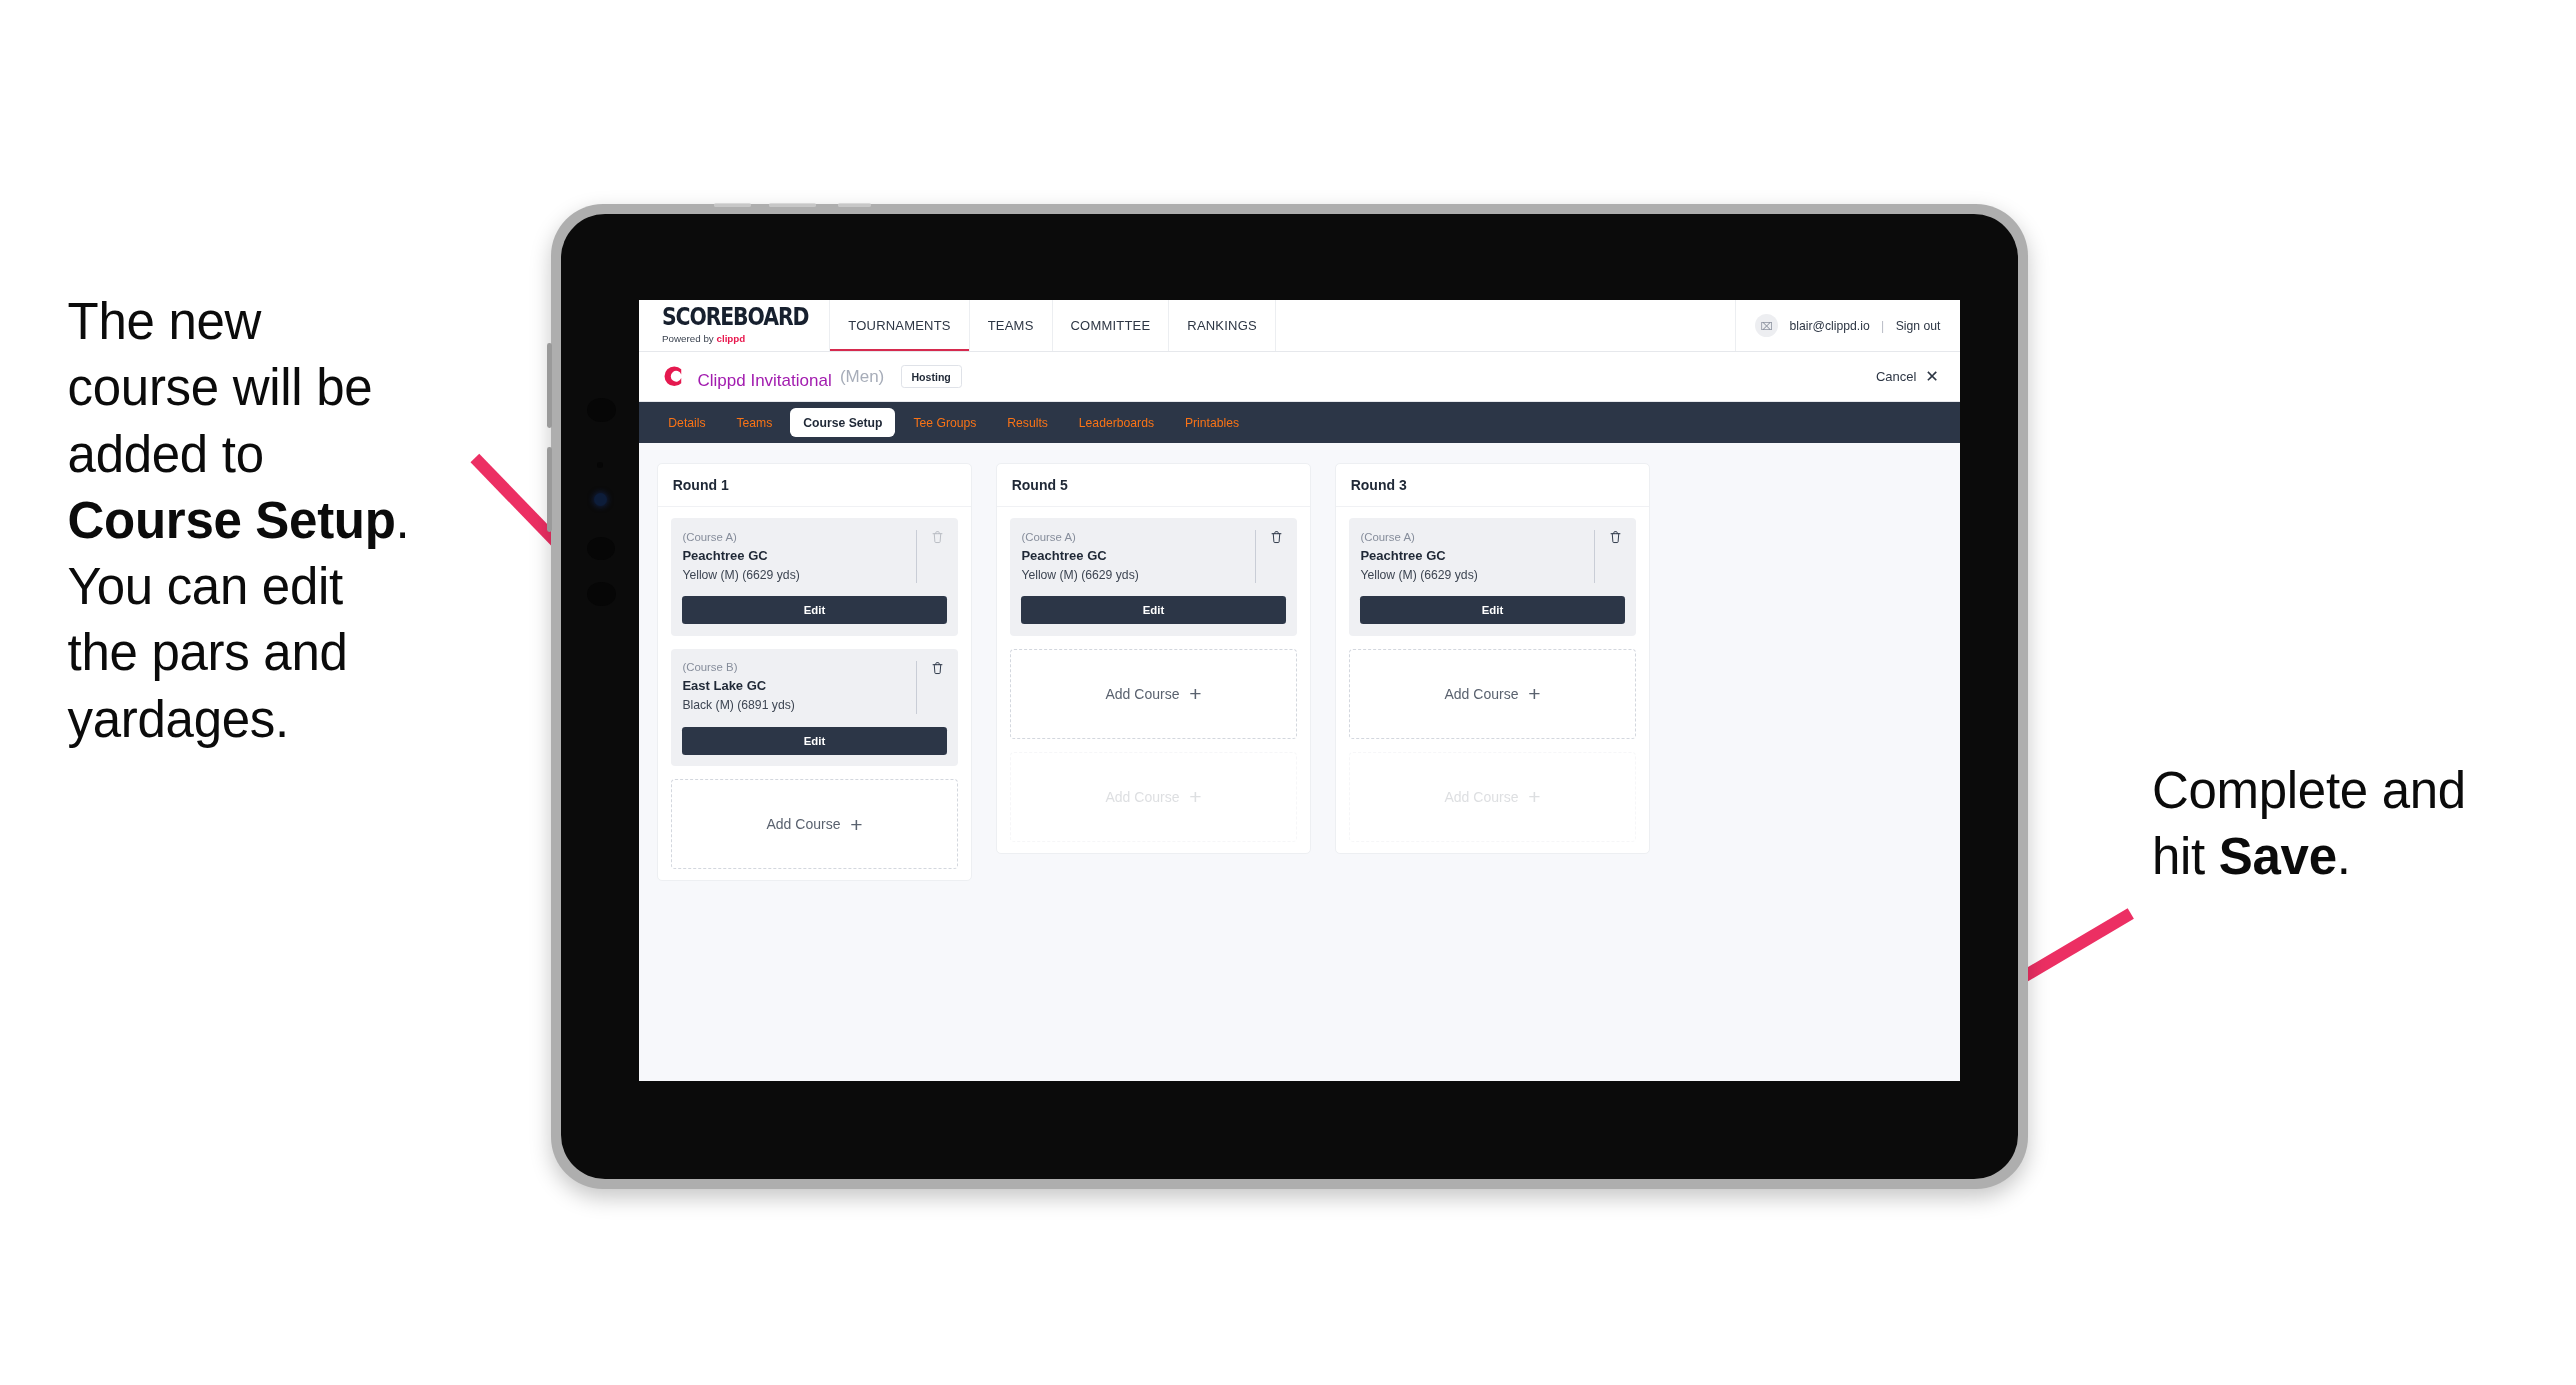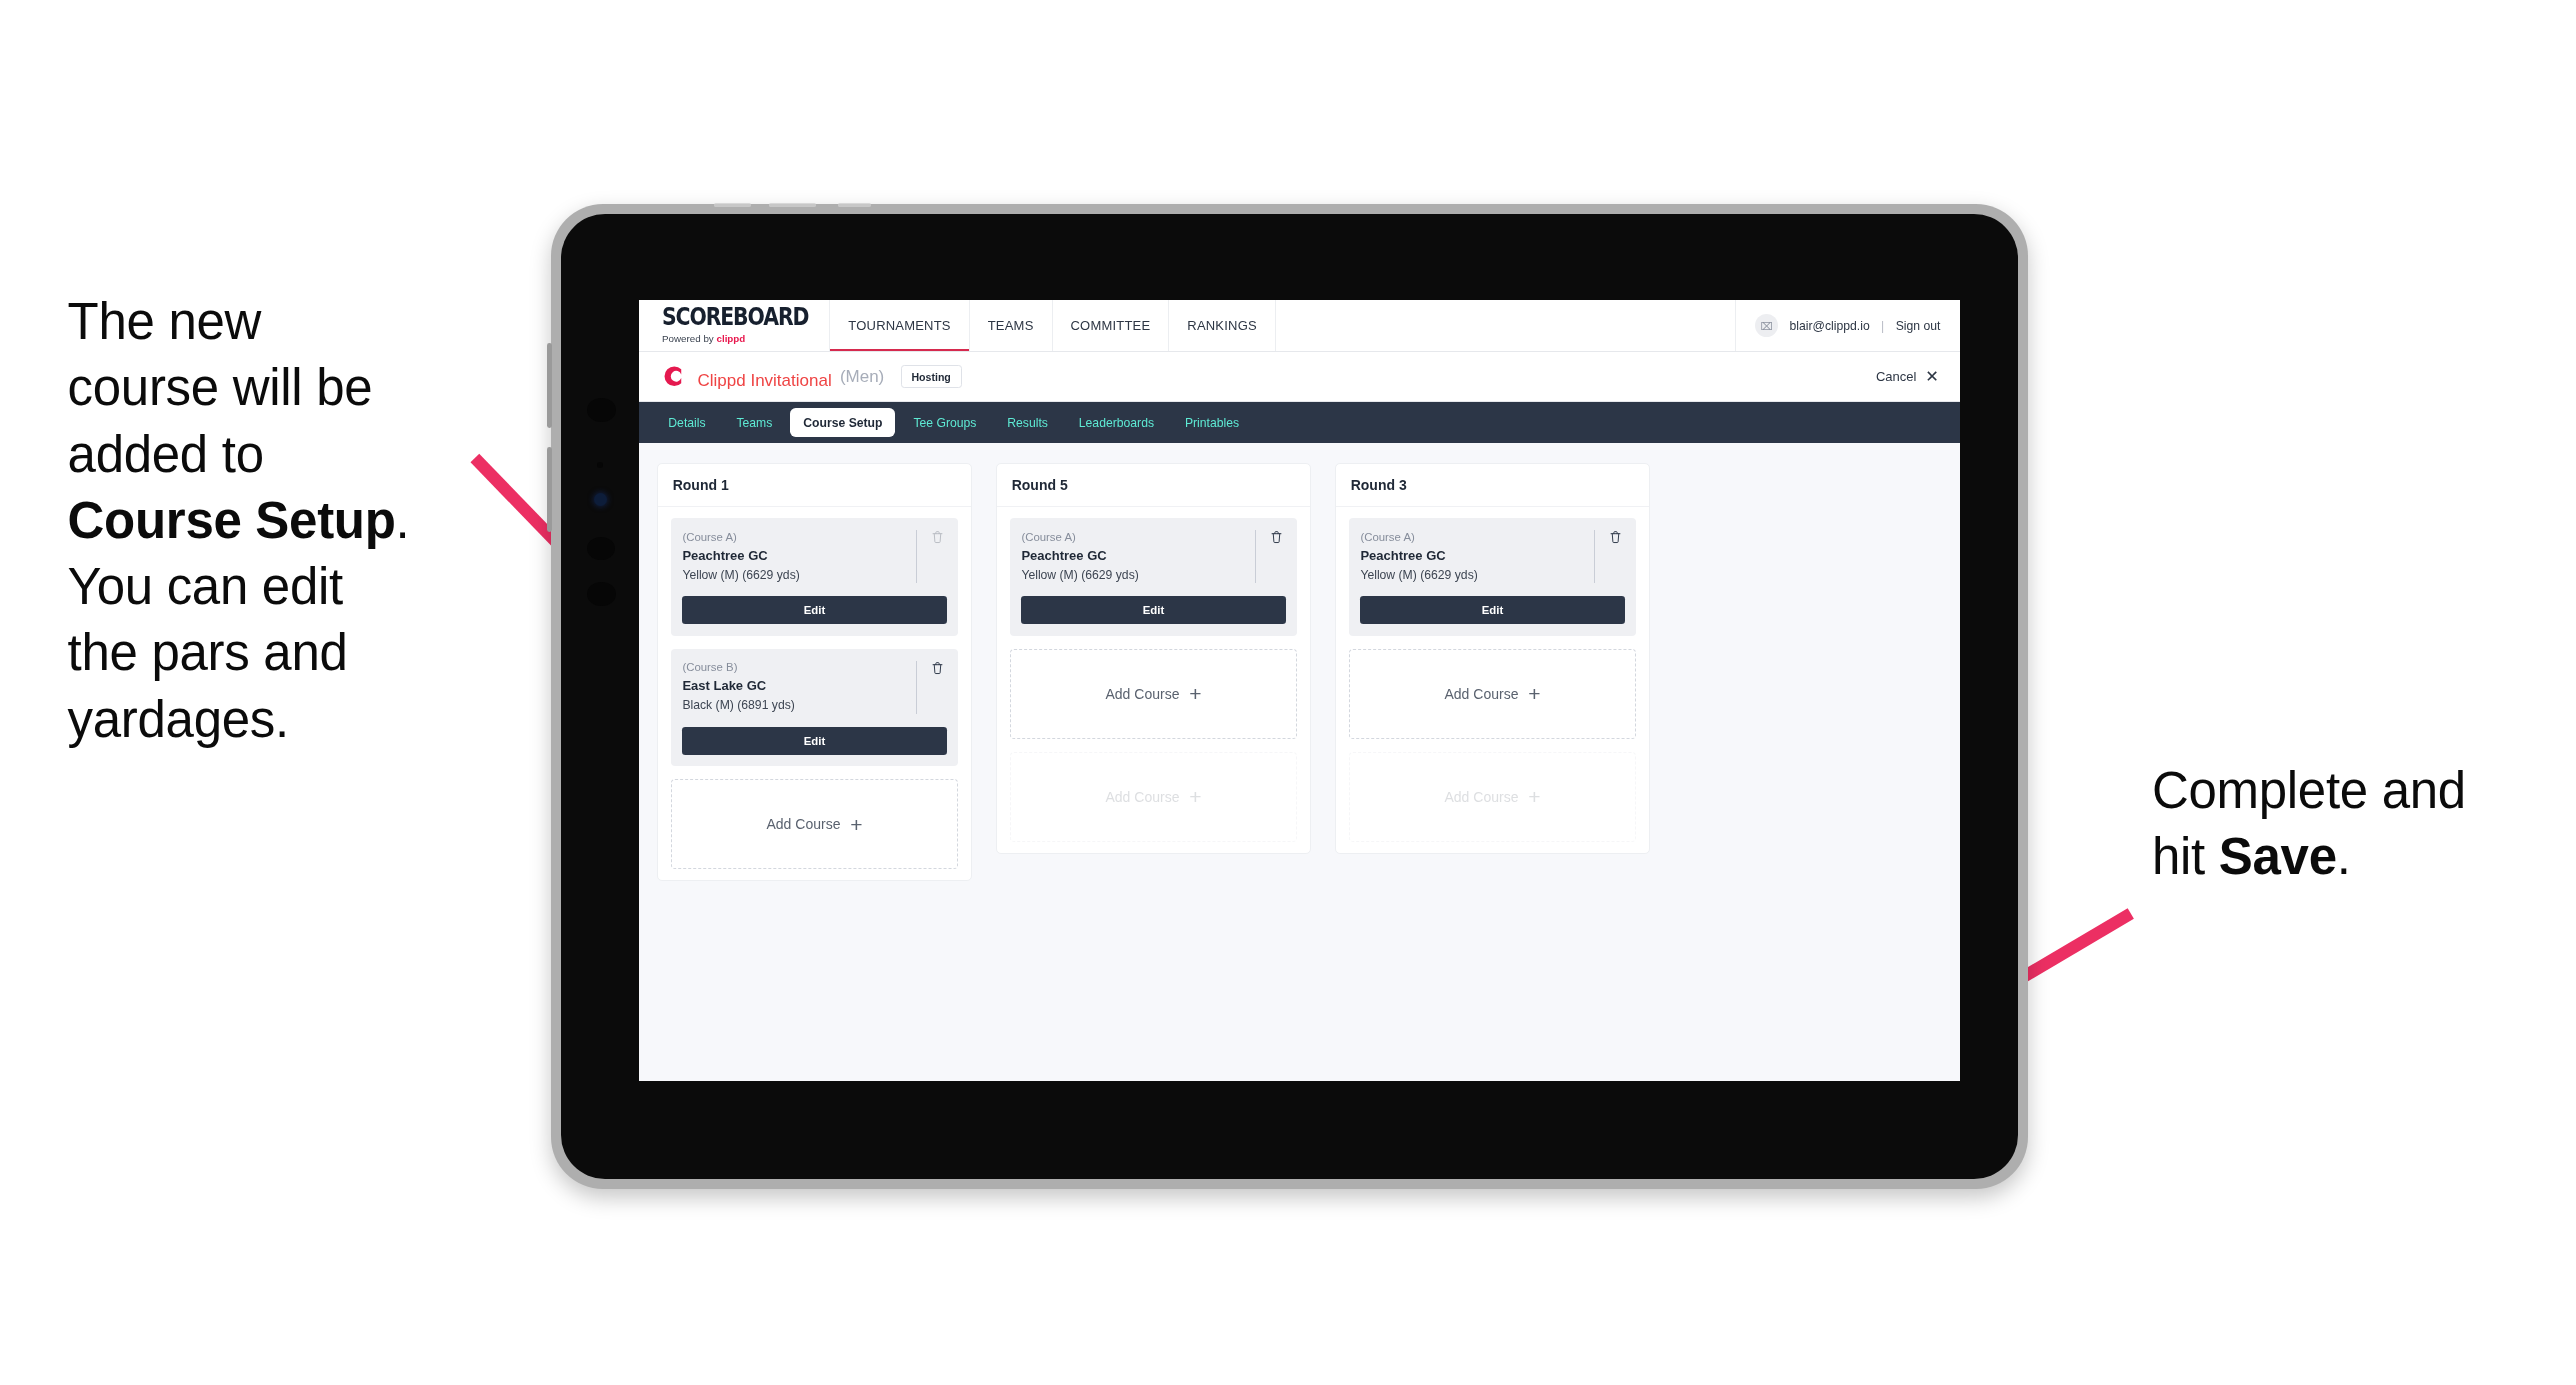--- a/index.html
+++ b/index.html
@@ -106,39 +106,39 @@
   
   #tourbar{
     height:49px;background:#ffffff;
     display:flex;align-items:center;padding:0 21px;
     border-bottom:0.8px solid #e6e8ec;
   }
   .clogo{
     width:24.5px;height:24.5px;margin-right:13px;position:relative;flex:none;
   }
   .clogo svg{display:block;}
-  .tour-name{font-size:17px;color:#ef4444;font-weight:400;margin-top:8px;}
+  .tour-name{font-size:17px;color:#a21caf;font-weight:400;margin-top:8px;}
   .tour-gender{font-size:17px;color:#a7adb9;margin-left:8.2px;}
   .hosting-chip{
     margin-left:16.3px;border:0.8px solid #dfe2e8;border-radius:3.3px;
     padding:4.9px 9.8px;font-size:10.6px;font-weight:700;color:#1f2836;background:#fff;
     cursor:pointer;
   }
   .tour-spacer{flex:1;}
   .cancel-btn{
     display:flex;align-items:center;gap:9px;
     font-size:13px;color:#2d3644;cursor:pointer;
   }
 
   
   #tabs{
     height:41px;background:#2c3647;display:flex;align-items:center;padding:0 16.3px;gap:4.9px;
   }
   .tab{
-    font-size:12.2px;color:#5eead4;padding:7.3px 13px;border-radius:5.7px;cursor:pointer;
+    font-size:12.2px;color:#f97316;padding:7.3px 13px;border-radius:5.7px;cursor:pointer;
   }
   .tab.active{background:#ffffff;color:#1f2836;font-weight:600;}
 
   
   #rounds{
     display:flex;gap:24px;padding:19.6px 18px;
   }
   .round-col{
     width:313px;
     background:#ffffff;

